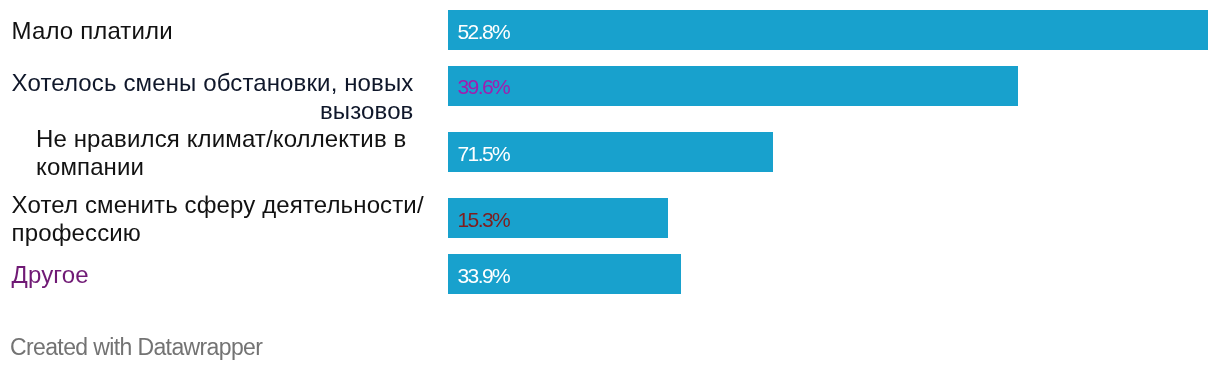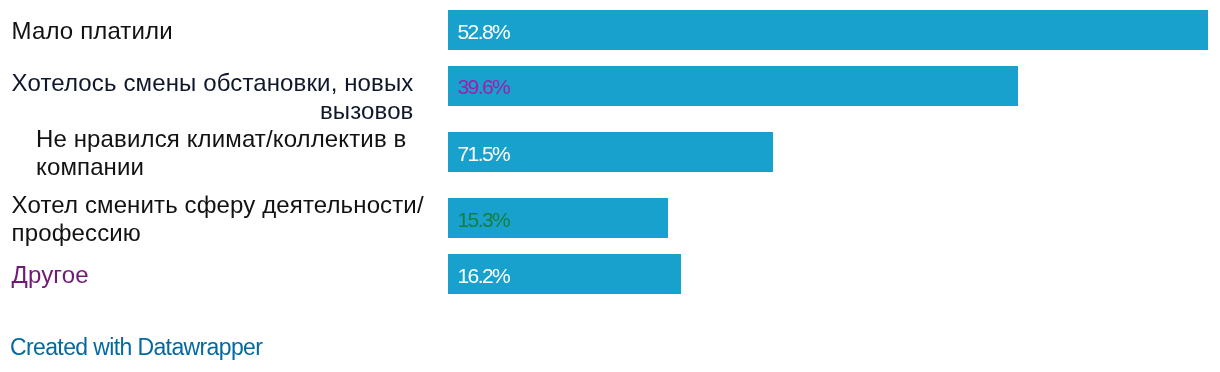--- a/index.html
+++ b/index.html
@@ -72,24 +72,24 @@
     <div class="cat-label" style="left: 1px; top: 125.2px; color: rgb(18, 18, 18); margin-left: 35px;">Не нравился климат/коллектив в
 компании</div>
     <div class="bar" style="left: 448px; top: 132px; width: 325.303px; height: 39.6px; background: rgb(24, 161, 205);"></div>
     <div class="bar-value" style="left: 457.4px; top: 140.9px; color: rgb(255, 255, 255);">71.5%</div>
   </div>
 
   <div class="chart-row">
     <div class="cat-label" style="left: 11.6px; top: 191.2px; color: rgb(18, 18, 18);">Хотел сменить сферу деятельности/
 профессию</div>
     <div class="bar" style="left: 448px; top: 198px; width: 220.227px; height: 39.6px; background: rgb(24, 161, 205);"></div>
-    <div class="bar-value" style="left: 457.4px; top: 206.9px; color: #15803d;">15.3%</div>
+    <div class="bar-value" style="left: 457.4px; top: 206.9px; color: #7f1d1d;">15.3%</div>
   </div>
 
   <div class="chart-row">
     <div class="cat-label" style="left: 11.6px; top: 261.3px; color: #701a75;">Другое</div>
     <div class="bar" style="left: 448px; top: 254.1px; width: 233.182px; height: 39.6px; background: rgb(24, 161, 205);"></div>
-    <div class="bar-value" style="left: 457.4px; top: 263px; color: rgb(255, 255, 255);">16.2%</div>
+    <div class="bar-value" style="left: 457.4px; top: 263px; color: rgb(255, 255, 255);">33.9%</div>
   </div>
 
-  <div class="credit" style="color: #0369a1; text-align: center;">Created with Datawrapper</div>
+  <div class="credit" style="color: #737373; text-align: center;">Created with Datawrapper</div>
 
 </div>
 
 </body></html>

